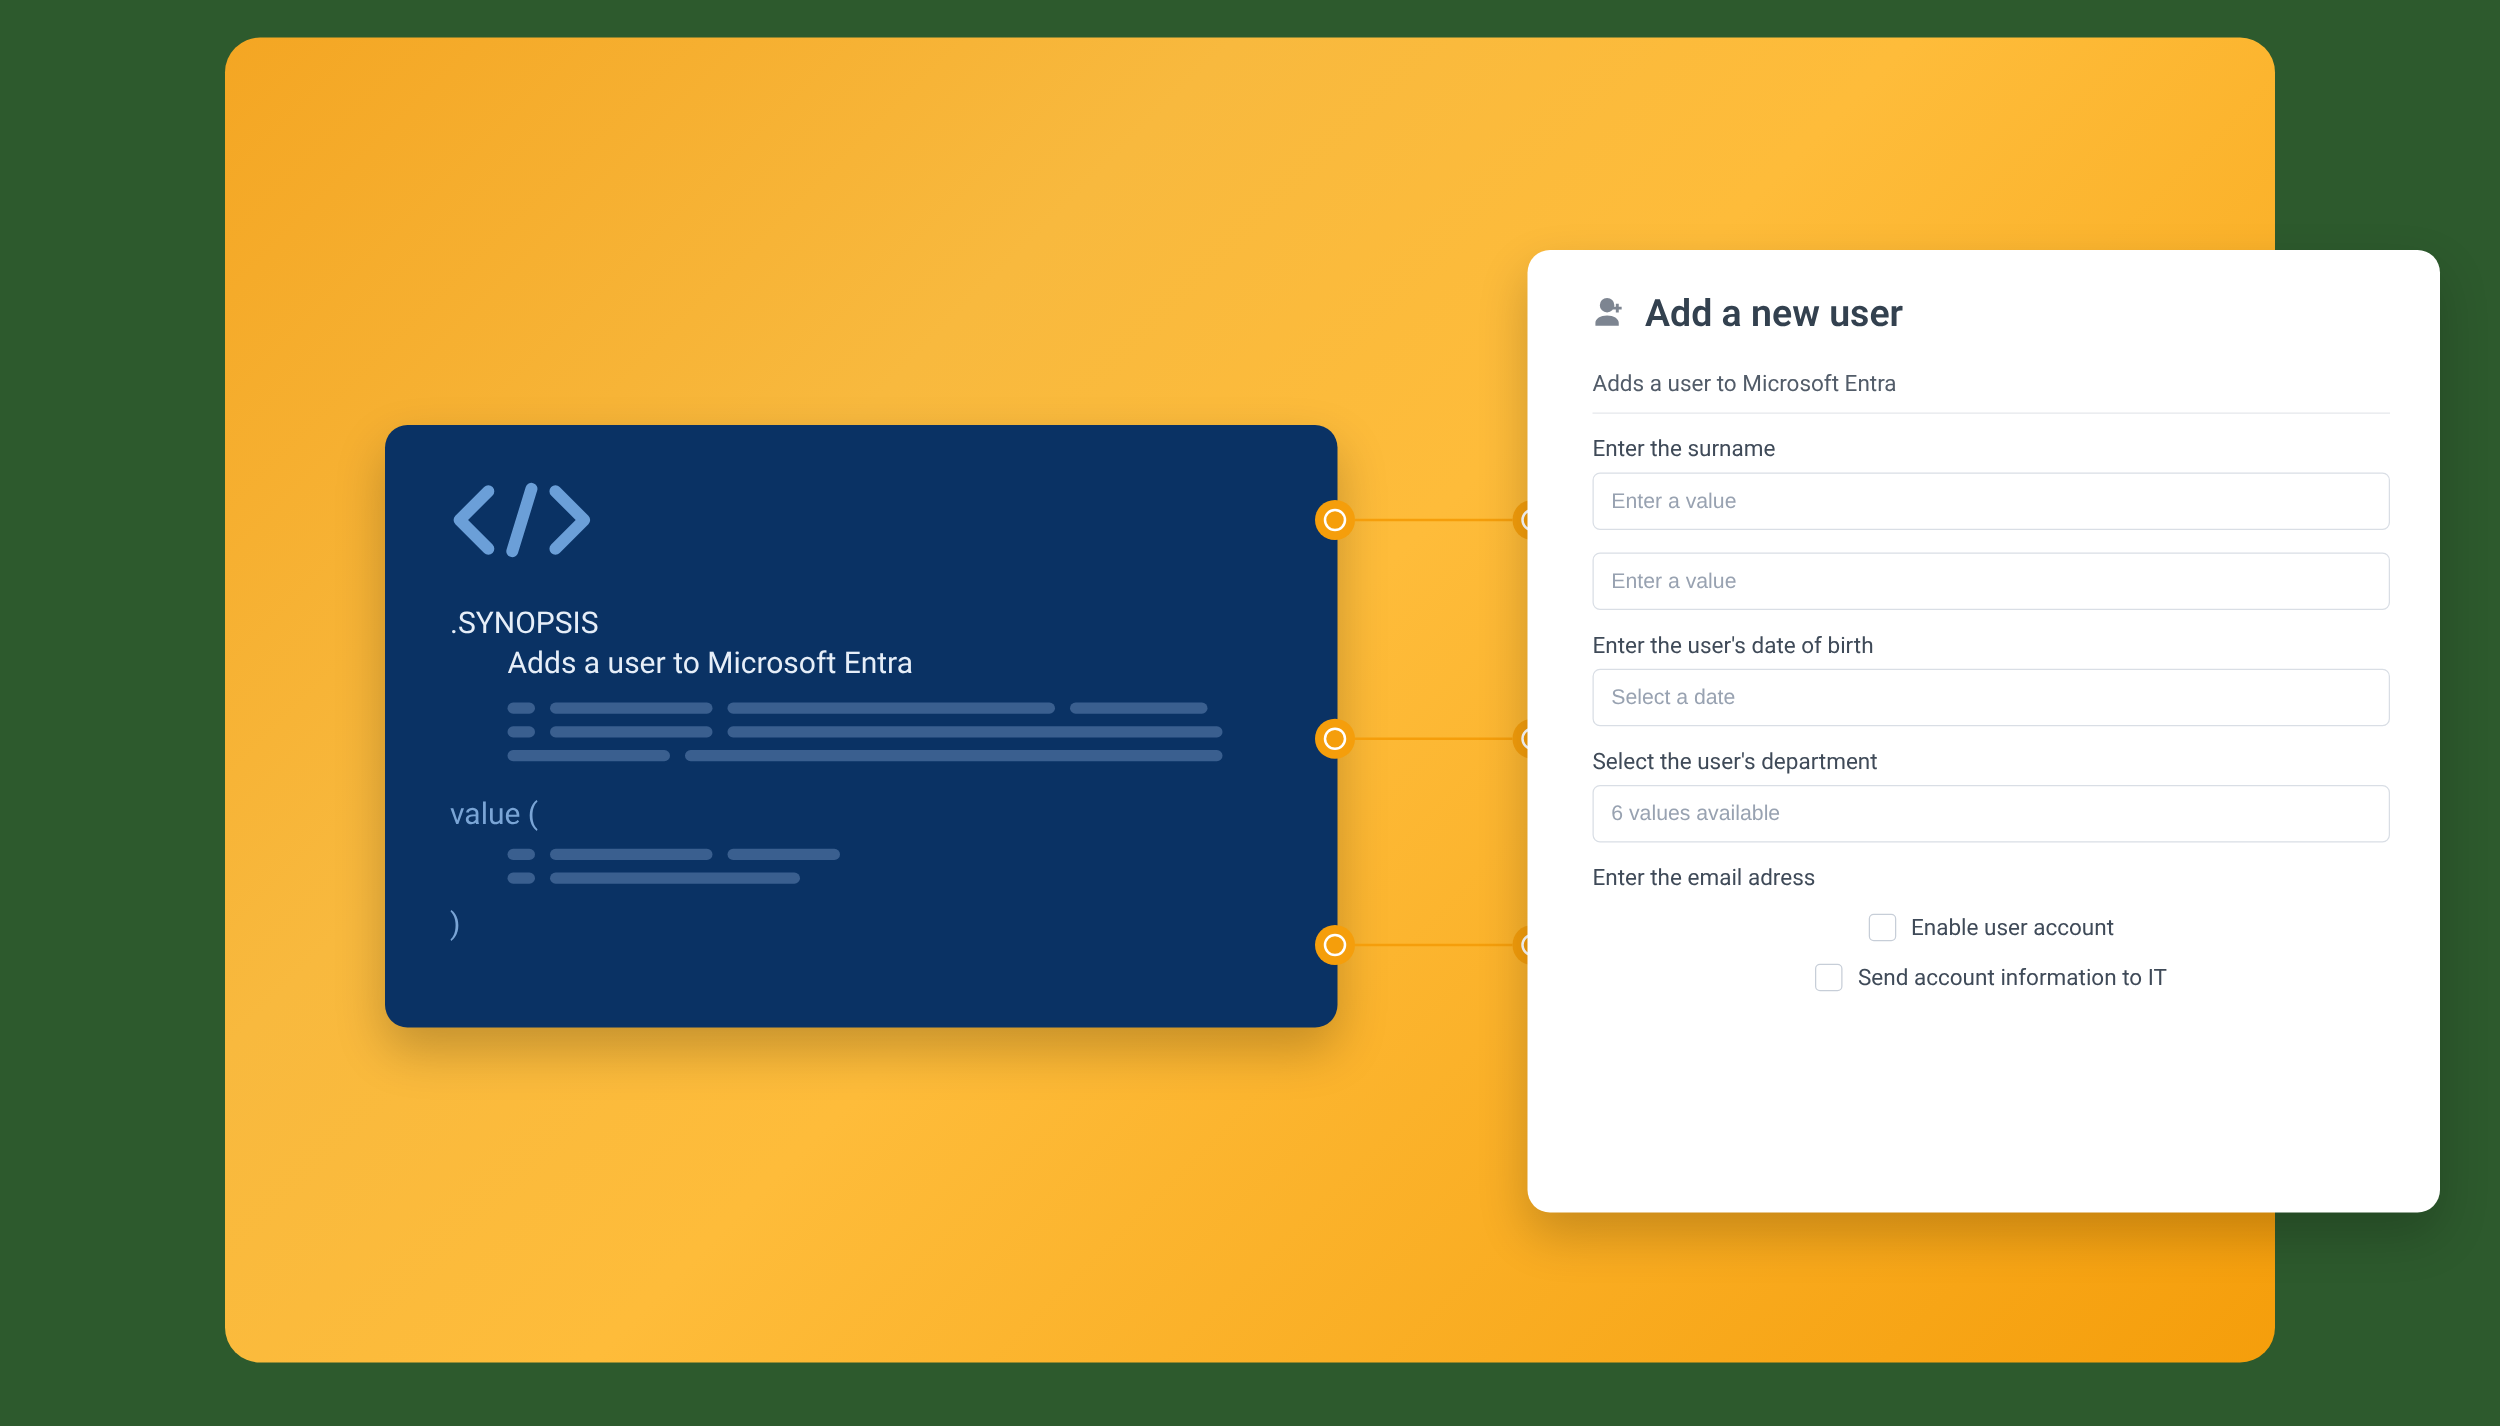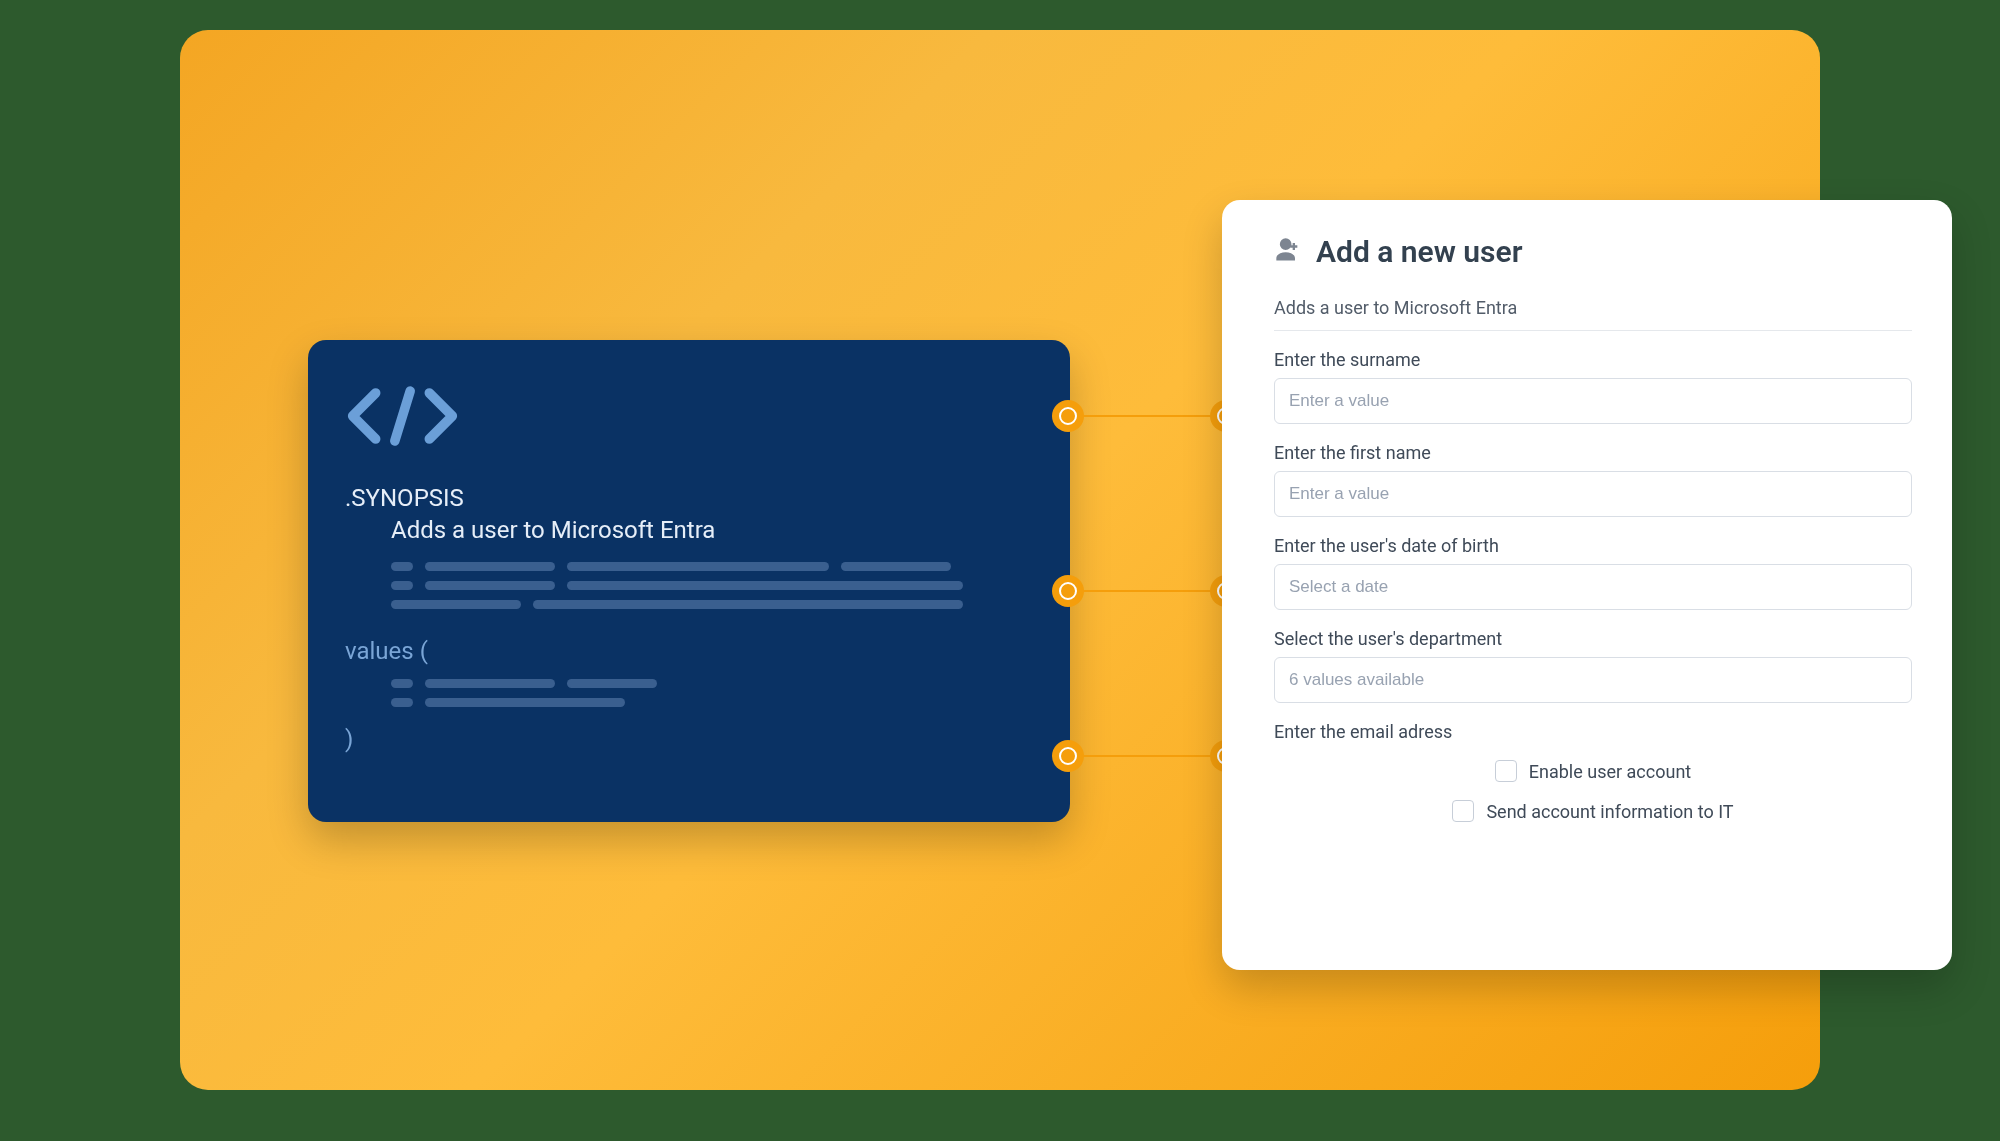--- a/index.html
+++ b/index.html
@@ -20,21 +20,21 @@
   position: relative;
 }
 .code-card {
   position: absolute;
   left: 128px;
   top: 310px;
   width: 762px;
   height: 482px;
   background: #0a3264;
   border-radius: 18px;
-  padding: 44px 37px;
+  padding: 44px 52px;
   color: #fff;
   box-shadow: 0 18px 40px rgba(0,0,0,0.22);
 }
 .code-icon svg { width: 115px; height: 64px; }
 .code-synopsis { margin-top: 32px; font-size: 24px; color: #e6eef8; }
 .code-desc { margin-left: 46px; font-size: 24px; color: #e6eef8; margin-top: 4px; }
 .bars-group { margin-left: 46px; margin-top: 18px; }
 .bar-row { display: flex; gap: 12px; margin-bottom: 10px; }
 .bar { height: 9px; background: #3a5f8f; border-radius: 5px; }
 .code-param { margin-top: 28px; font-size: 24px; color: #7aa5d6; }
@@ -123,21 +123,21 @@
       <div class="bar-row">
         <div class="bar" style="width:22px"></div>
         <div class="bar" style="width:130px"></div>
         <div class="bar" style="width:396px"></div>
       </div>
       <div class="bar-row">
         <div class="bar" style="width:130px"></div>
         <div class="bar" style="width:430px"></div>
       </div>
     </div>
-    <div class="code-param">values (</div>
+    <div class="code-param">value (</div>
     <div class="bars-group" style="margin-top:14px">
       <div class="bar-row">
         <div class="bar" style="width:22px"></div>
         <div class="bar" style="width:130px"></div>
         <div class="bar" style="width:90px"></div>
       </div>
       <div class="bar-row">
         <div class="bar" style="width:22px"></div>
         <div class="bar" style="width:200px"></div>
       </div>
@@ -183,21 +183,20 @@
       <div class="form-title">Add a new user</div>
     </div>
     <div class="form-subtitle">Adds a user to Microsoft Entra</div>
 
     <div class="field">
       <div class="field-label">Enter the surname</div>
       <input class="field-input" placeholder="Enter a value" style="">
     </div>
 
     <div class="field">
-      <div class="field-label">Enter the first name</div>
       <input class="field-input" placeholder="Enter a value" style="">
     </div>
 
     <div class="field">
       <div class="field-label">Enter the user's date of birth</div>
       <input class="field-input" placeholder="Select a date" style="">
     </div>
 
     <div class="field">
       <div class="field-label">Select the user's department</div>

